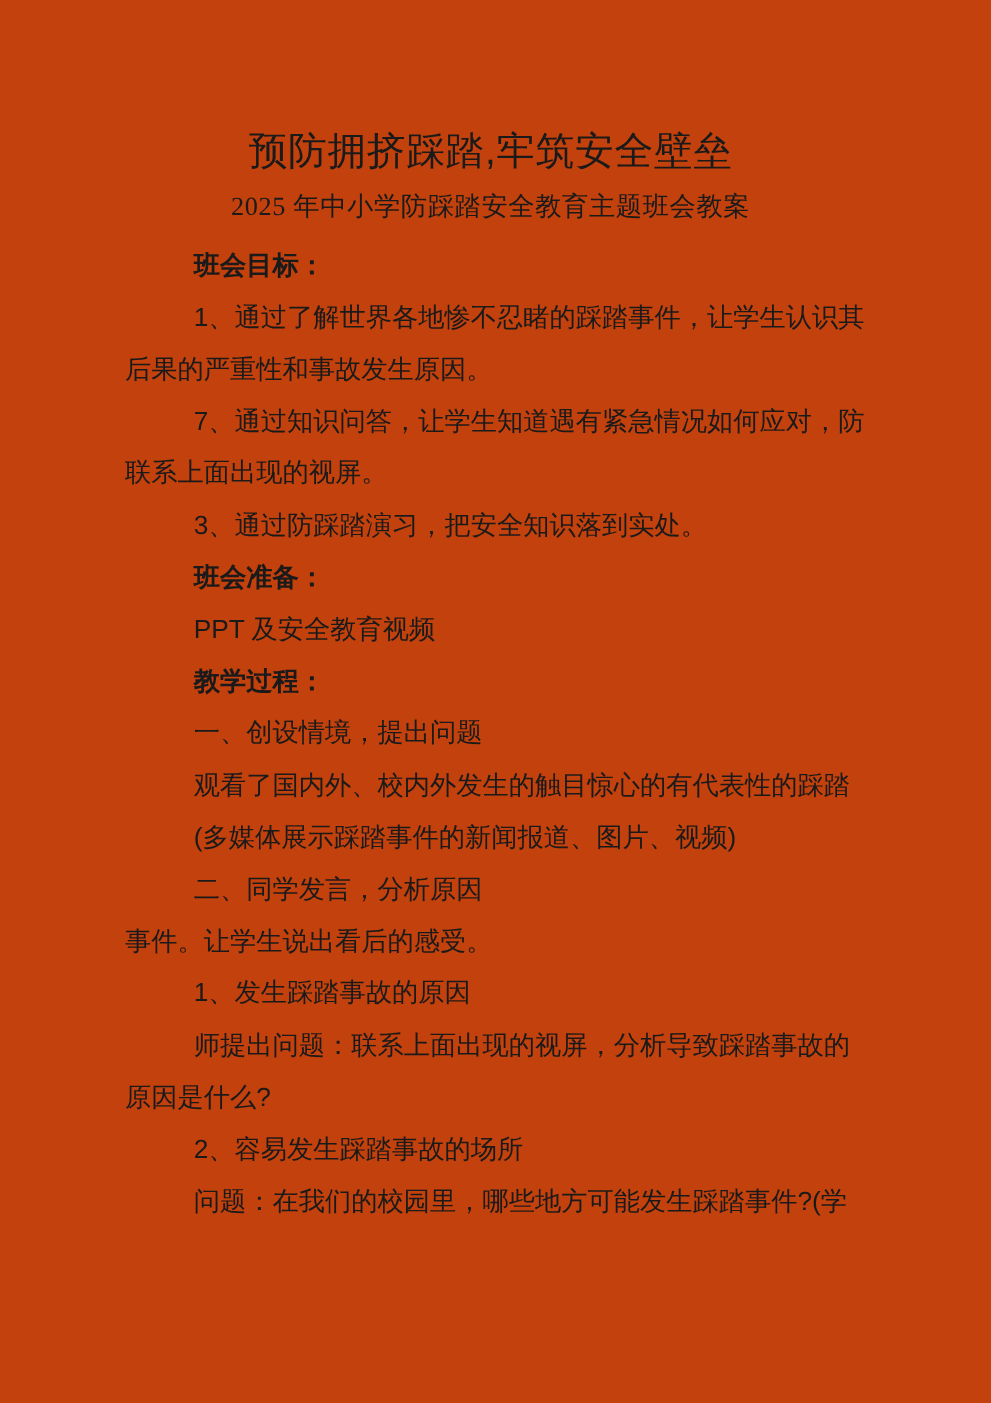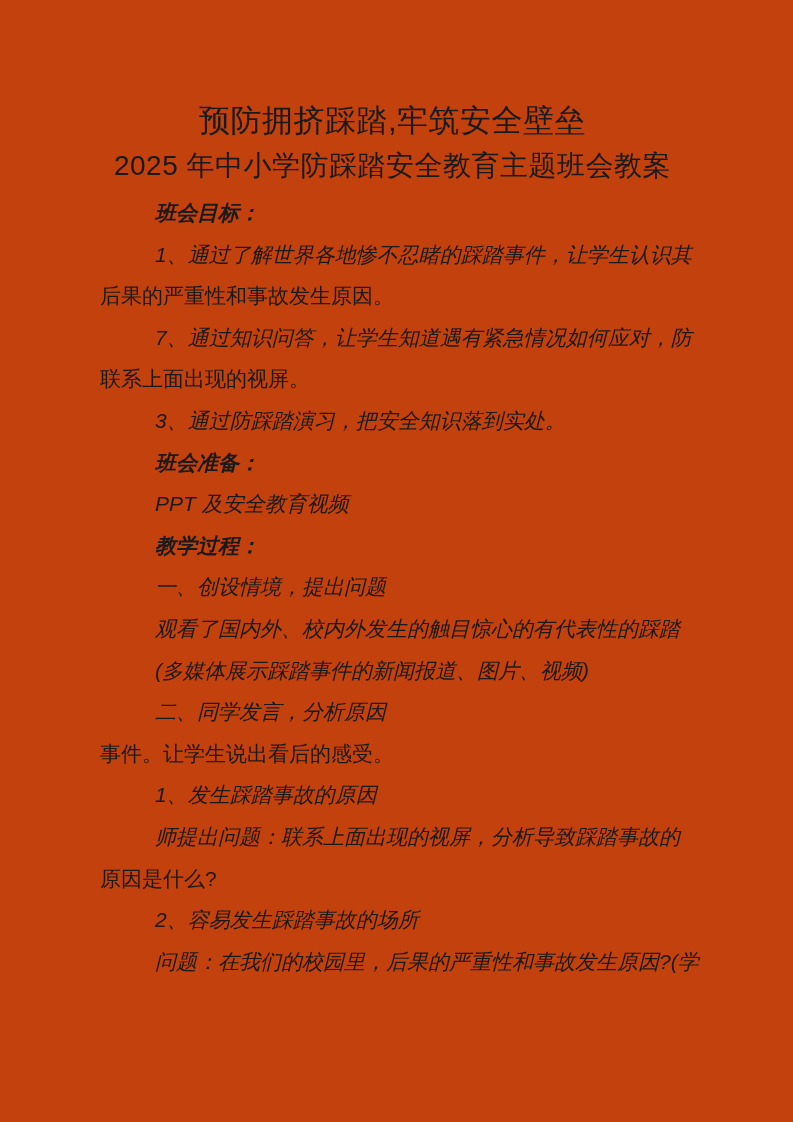--- a/index.html
+++ b/index.html
@@ -24,30 +24,30 @@
     padding: 98px 108px 0 100px;
   }
   .title-line {
     text-align: center;
     line-height: 45px;
     white-space: nowrap;
     font-weight: 400;
     letter-spacing: 0.5px;
   }
   .title-1 { font-size: 31px; }
-  .title-2 { font-size: 28px; margin-bottom: 4px; }
+  .title-2 { font-size: 21px; margin-bottom: 4px; font-family: Liberation Serif, serif; }
   .doc-line {
     font-size: 21px;
     line-height: 41.6px;
     height: 41.6px;
     white-space: nowrap;
     font-weight: 400;
   }
   .doc-line.heading { font-weight: 700; }
-  .doc-line.indent { padding-left: 55px; font-style: italic; }
+  .doc-line.indent { padding-left: 55px; }
 </style>
 </head>
 <body>
 
 <div class="page" style="background: #c2410c; color: rgb(26, 26, 26);">
   <div class="content">
     <div class="title-line title-1">预防拥挤踩踏,牢筑安全壁垒</div>
     <div class="title-line title-2">2025 年中小学防踩踏安全教育主题班会教案</div>
     <div id="doc-lines">
         <div class="doc-line heading indent">班会目标：</div>
@@ -61,16 +61,16 @@
         <div class="doc-line heading indent">教学过程：</div>
         <div class="doc-line body indent">一、创设情境，提出问题</div>
         <div class="doc-line body indent">观看了国内外、校内外发生的触目惊心的有代表性的踩踏</div>
         <div class="doc-line body indent">(多媒体展示踩踏事件的新闻报道、图片、视频)</div>
         <div class="doc-line body indent">二、同学发言，分析原因</div>
         <div class="doc-line body">事件。让学生说出看后的感受。</div>
         <div class="doc-line body indent">1、发生踩踏事故的原因</div>
         <div class="doc-line body indent">师提出问题：联系上面出现的视屏，分析导致踩踏事故的</div>
         <div class="doc-line body">原因是什么?</div>
         <div class="doc-line body indent">2、容易发生踩踏事故的场所</div>
-        <div class="doc-line body indent">问题：在我们的校园里，后果的严重性和事故发生原因?(学</div>
+        <div class="doc-line body indent">问题：在我们的校园里，哪些地方可能发生踩踏事件?(学</div>
       </div>
   </div>
 </div>
 
 </body></html>

